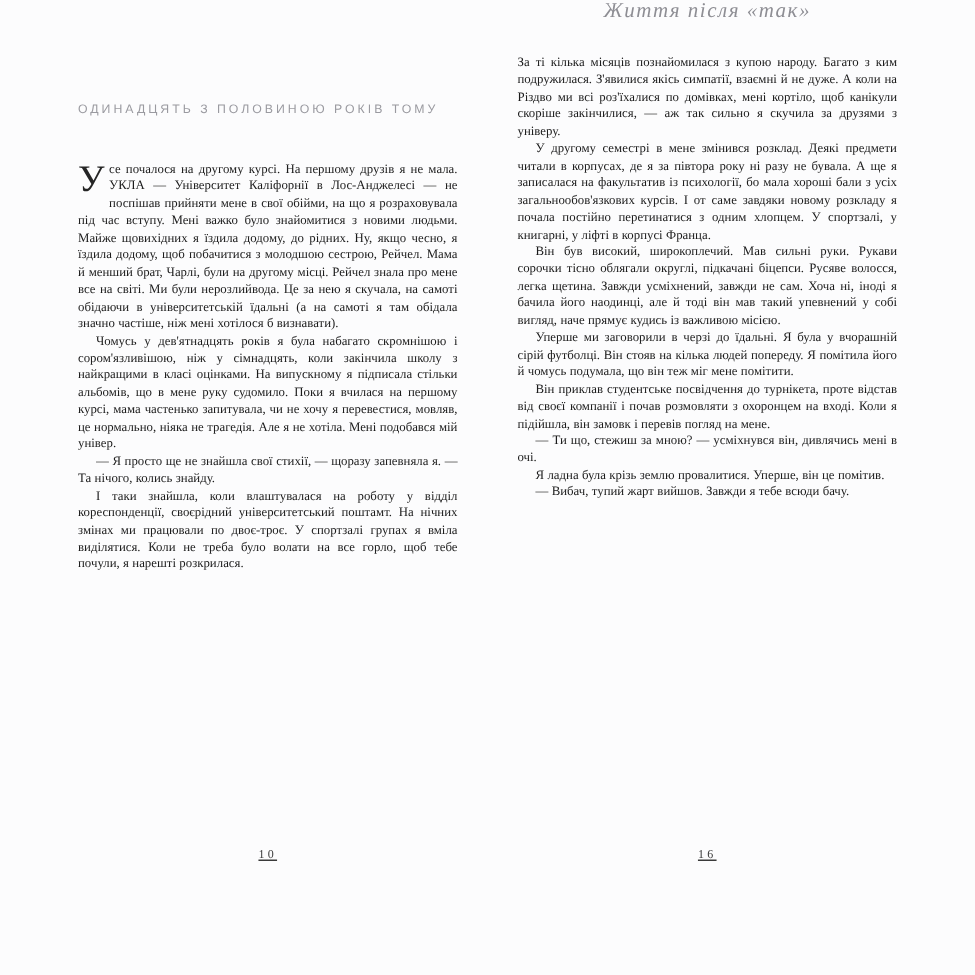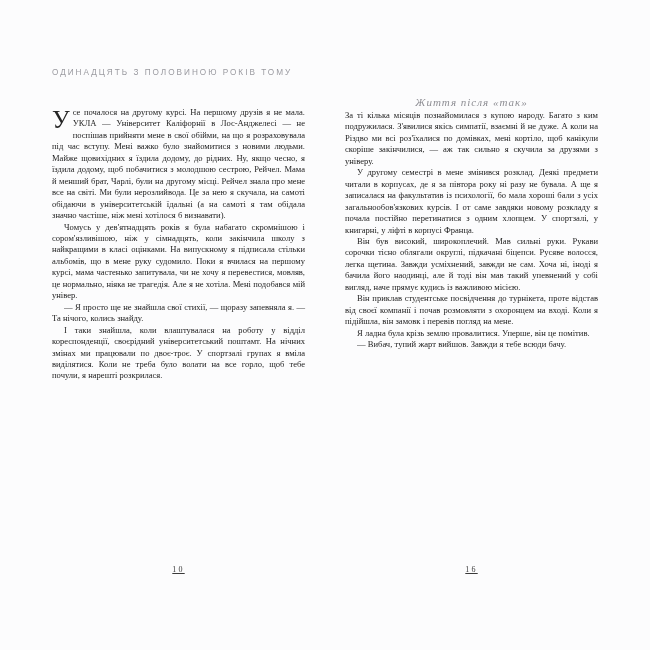--- a/index.html
+++ b/index.html
@@ -38,24 +38,23 @@
 
   .page-right {
     width: 325px;
     padding: 0 52px 0 20px;
   }
 
   
   .running-head {
     text-align: center;
     font-style: italic;
-    font-size: 11px;
+    font-size: 14px;
     letter-spacing: 1.0px;
     color: #8e8e94;
-    margin-top: 96px;
     height: 12px;
     white-space: nowrap;
   }
 
   
   .chapter-label {
     font-size: 8.2px;
     letter-spacing: 2.0px;
     color: #9a9aa0;
     text-transform: uppercase;
@@ -63,21 +62,21 @@
     height: 12px;
     white-space: nowrap;
     font-family: "Liberation Sans", sans-serif;
   }
 
   .body-block {
     margin-top: 0;
   }
 
   .page-left .body-block { margin-top: 27px; }
-  .page-right .body-block { margin-top: 2px; font-family: Liberation Serif, serif; }
+  .page-right .body-block { margin-top: 24px; font-family: Liberation Serif, serif; }
 
   p.para {
     margin: 0;
     font-size: 8.55px;
     line-height: 11.45px;
     text-align: justify;
     text-indent: 12px;
     hyphens: manual;
     -webkit-hyphens: manual;
     word-spacing: 0.1px;
@@ -137,21 +136,23 @@
   </div>
 
   <div class="page page-right">
 
     <div class="running-head">Життя після «так»</div>
 
     <div class="body-block">
       <p class="para noindent">За ті кілька місяців познайомилася з купою народу. Багато з ким подружилася. З'явилися якісь симпатії, взаємні й не дуже. А коли на Різдво ми всі роз'їхалися по домівках, мені кортіло, щоб канікули скоріше закінчилися, — аж так сильно я скучила за друзями з універу.</p>
       <p class="para">У другому семестрі в мене змінився розклад. Деякі предмети читали в корпусах, де я за півтора року ні разу не бувала. А ще я записалася на факультатив із психології, бо мала хороші бали з усіх загальнообов'язкових курсів. І от саме завдяки новому розкладу я почала постійно перетинатися з одним хлопцем. У спортзалі, у книгарні, у ліфті в корпусі Франца.</p>
       <p class="para">Він був високий, широкоплечий. Мав сильні руки. Рукави сорочки тісно облягали округлі, підкачані біцепси. Русяве волосся, легка щетина. Завжди усміхнений, завжди не сам. Хоча ні, іноді я бачила його наодинці, але й тоді він мав такий упевнений у собі вигляд, наче прямує кудись із важливою місією.</p>
+      <p class="para">Уперше ми заговорили в черзі до їдальні. Я була у вчорашній сірій футболці. Він стояв на кілька людей попереду. Я помітила його й чомусь подумала, що він теж міг мене помітити.</p>
       <p class="para">Він приклав студентське посвідчення до турнікета, проте відстав від своєї компанії і почав розмовляти з охоронцем на вході. Коли я підійшла, він замовк і перевів погляд на мене.</p>
+      <p class="para">— Ти що, стежиш за мною? — усміхнувся він, дивлячись мені в очі.</p>
       <p class="para">Я ладна була крізь землю провалитися. Уперше, він це помітив.</p>
       <p class="para">— Вибач, тупий жарт вийшов. Завжди я тебе всюди бачу.</p>
     </div>
 
     <div class="folio">16</div>
   </div>
 
 </div>
 
 </body></html>

